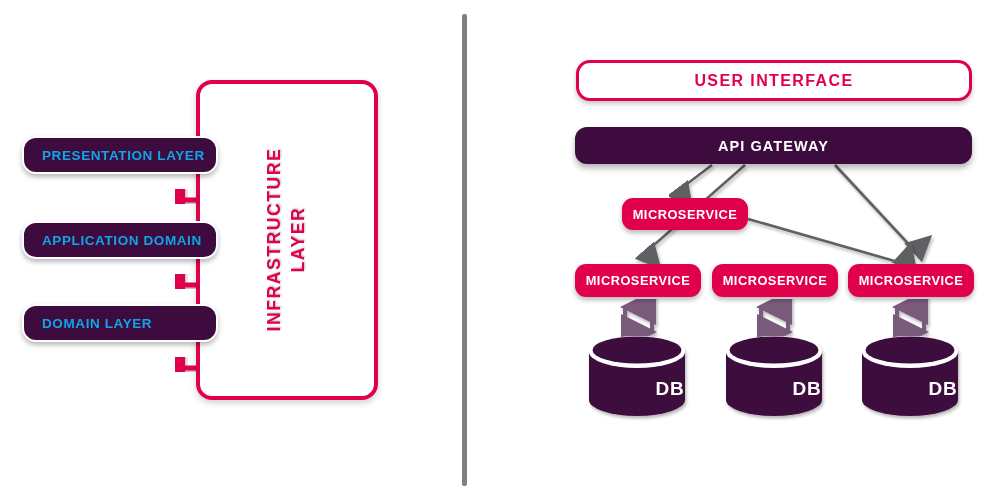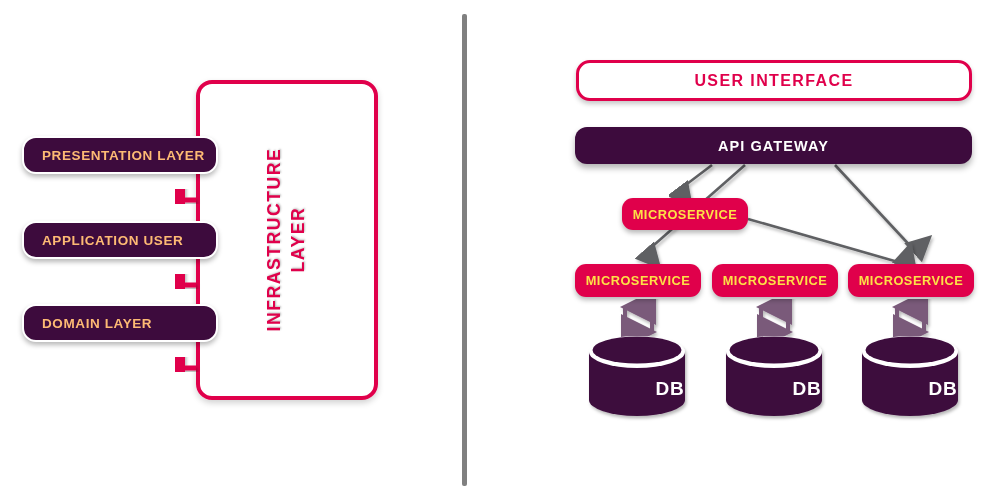--- a/index.html
+++ b/index.html
@@ -20,21 +20,21 @@
     height: 500px;
     background: #ffffff;
   }
   .abs { position: absolute; }
 
   
   .layer-box {
     box-sizing: border-box;
     border-radius: 14px;
     background: #3d0b3d;
-    color: #fdba74;
+    color: #0ea5e9;
     font-weight: bold;
     font-size: 13.5px;
     letter-spacing: 0.6px;
     display: flex;
     align-items: center;
     padding-left: 18px;
     box-shadow: 0 3px 5px rgba(0,0,0,0.28);
     border: 2.5px solid #ffffff;
   }
 
@@ -64,21 +64,21 @@
     display: flex;
     align-items: center;
     justify-content: center;
     box-shadow: 0 4px 6px rgba(0,0,0,0.3);
   }
 
   .ms-box {
     box-sizing: border-box;
     border-radius: 11px;
     background: #e0004b;
-    color: #fde047;
+    color: #ffffff;
     font-weight: bold;
     font-size: 12.8px;
     letter-spacing: 0.5px;
     display: flex;
     align-items: center;
     justify-content: center;
     box-shadow: 0 3px 5px rgba(0,0,0,0.28);
   }
 
   
@@ -237,21 +237,21 @@
       <ellipse cx="910" cy="352" rx="48" ry="16" fill="#ffffff"></ellipse>
       <ellipse cx="910" cy="350" rx="44.5" ry="13.6" fill="#3d0b3d"></ellipse>
     </g>
   </svg>
 
   <div class="abs layer-box" style="left:22px; top:136px; width:196px; height:38px;">
     <span>PRESENTATION LAYER</span>
   </div>
 
   <div class="abs layer-box" style="left:22px; top:221px; width:196px; height:38px;">
-    <span>APPLICATION USER</span>
+    <span>APPLICATION DOMAIN</span>
   </div>
 
   <div class="abs layer-box" style="left:22px; top:304px; width:196px; height:38px;align-items:center;">
     <span>DOMAIN LAYER</span>
   </div>
 
   <div class="abs divider" style="left:462px; top:14px; width:5px; height:472px;"></div>
 
   <div class="abs gateway-box" style="left:575px; top:127px; width:397px; height:37px;">
     <span>API GATEWAY</span>

